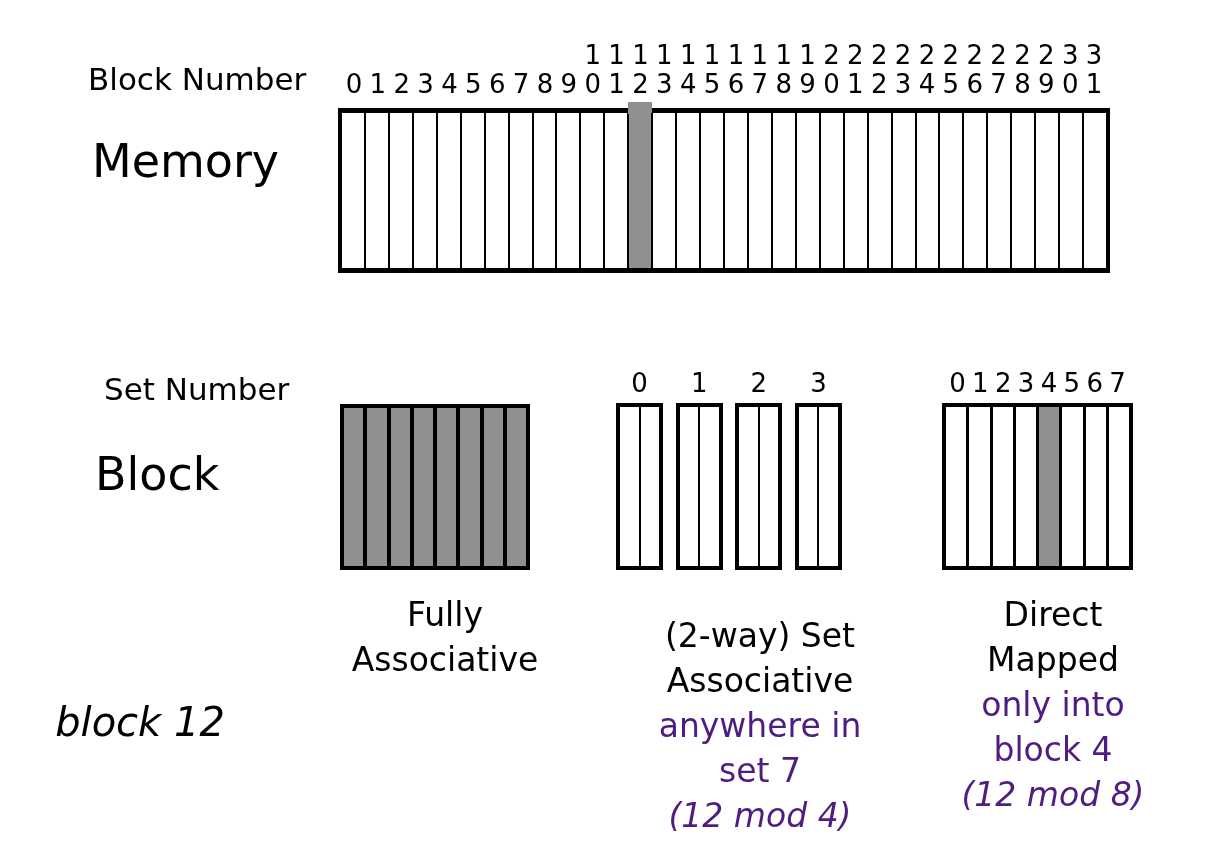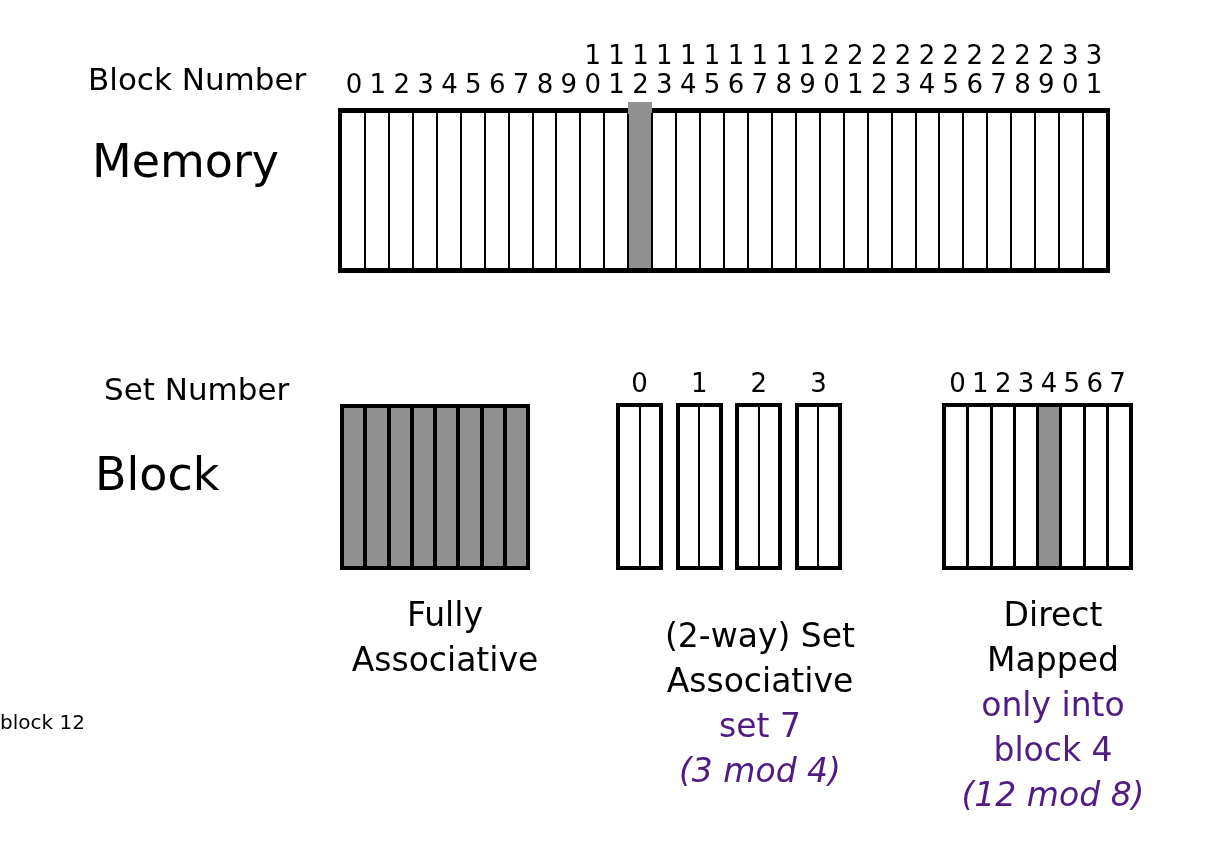--- a/index.html
+++ b/index.html
@@ -51,22 +51,22 @@
   
   .caption { position:absolute; top:592px; width:320px; text-align:center;
              font-size:33px; line-height:45px; }
   #caption-fully  { left:285px; }
   #caption-set    { left:600px;margin-top:21px; }
   #caption-direct { left:893px; }
   .caption .note { color:var(--note); }
   .caption .formula { color:var(--note); font-style:italic; }
 
   
-  #footer { position:absolute; left:0px; top:702px; width:280px; 
-            font-size:20px; line-height:40px; }
+  #footer { position:absolute; left:0px; top:702px; width:280px; text-align:center;
+            font-size:40px; line-height:40px;font-style:italic; }
 </style>
 </head>
 <body>
 
 <div class="canvas" style="--hi: #909090; --note: #4f1c82;">
 
   <div class="row-label" id="block-number-label">Block Number</div>
   <div class="digit-row" id="mem-tens">
       <div class="digit"></div>
       <div class="digit"></div>
@@ -232,22 +232,23 @@
     </div>
 
   <div class="caption" id="caption-fully">
     <div class="title">Fully</div>
     <div class="title">Associative</div>
   </div>
 
   <div class="caption" id="caption-set">
     <div class="title">(2-way) Set</div>
     <div class="title">Associative</div>
+    <div class="note">anywhere in</div>
     <div class="note">set 7</div>
-    <div class="formula">(3 mod 4)</div>
+    <div class="formula">(12 mod 4)</div>
   </div>
 
   <div class="caption" id="caption-direct">
     <div class="title">Direct</div>
     <div class="title">Mapped</div>
     <div class="note">only into</div>
     <div class="note">block 4</div>
     <div class="formula">(12 mod 8)</div>
   </div>
 

